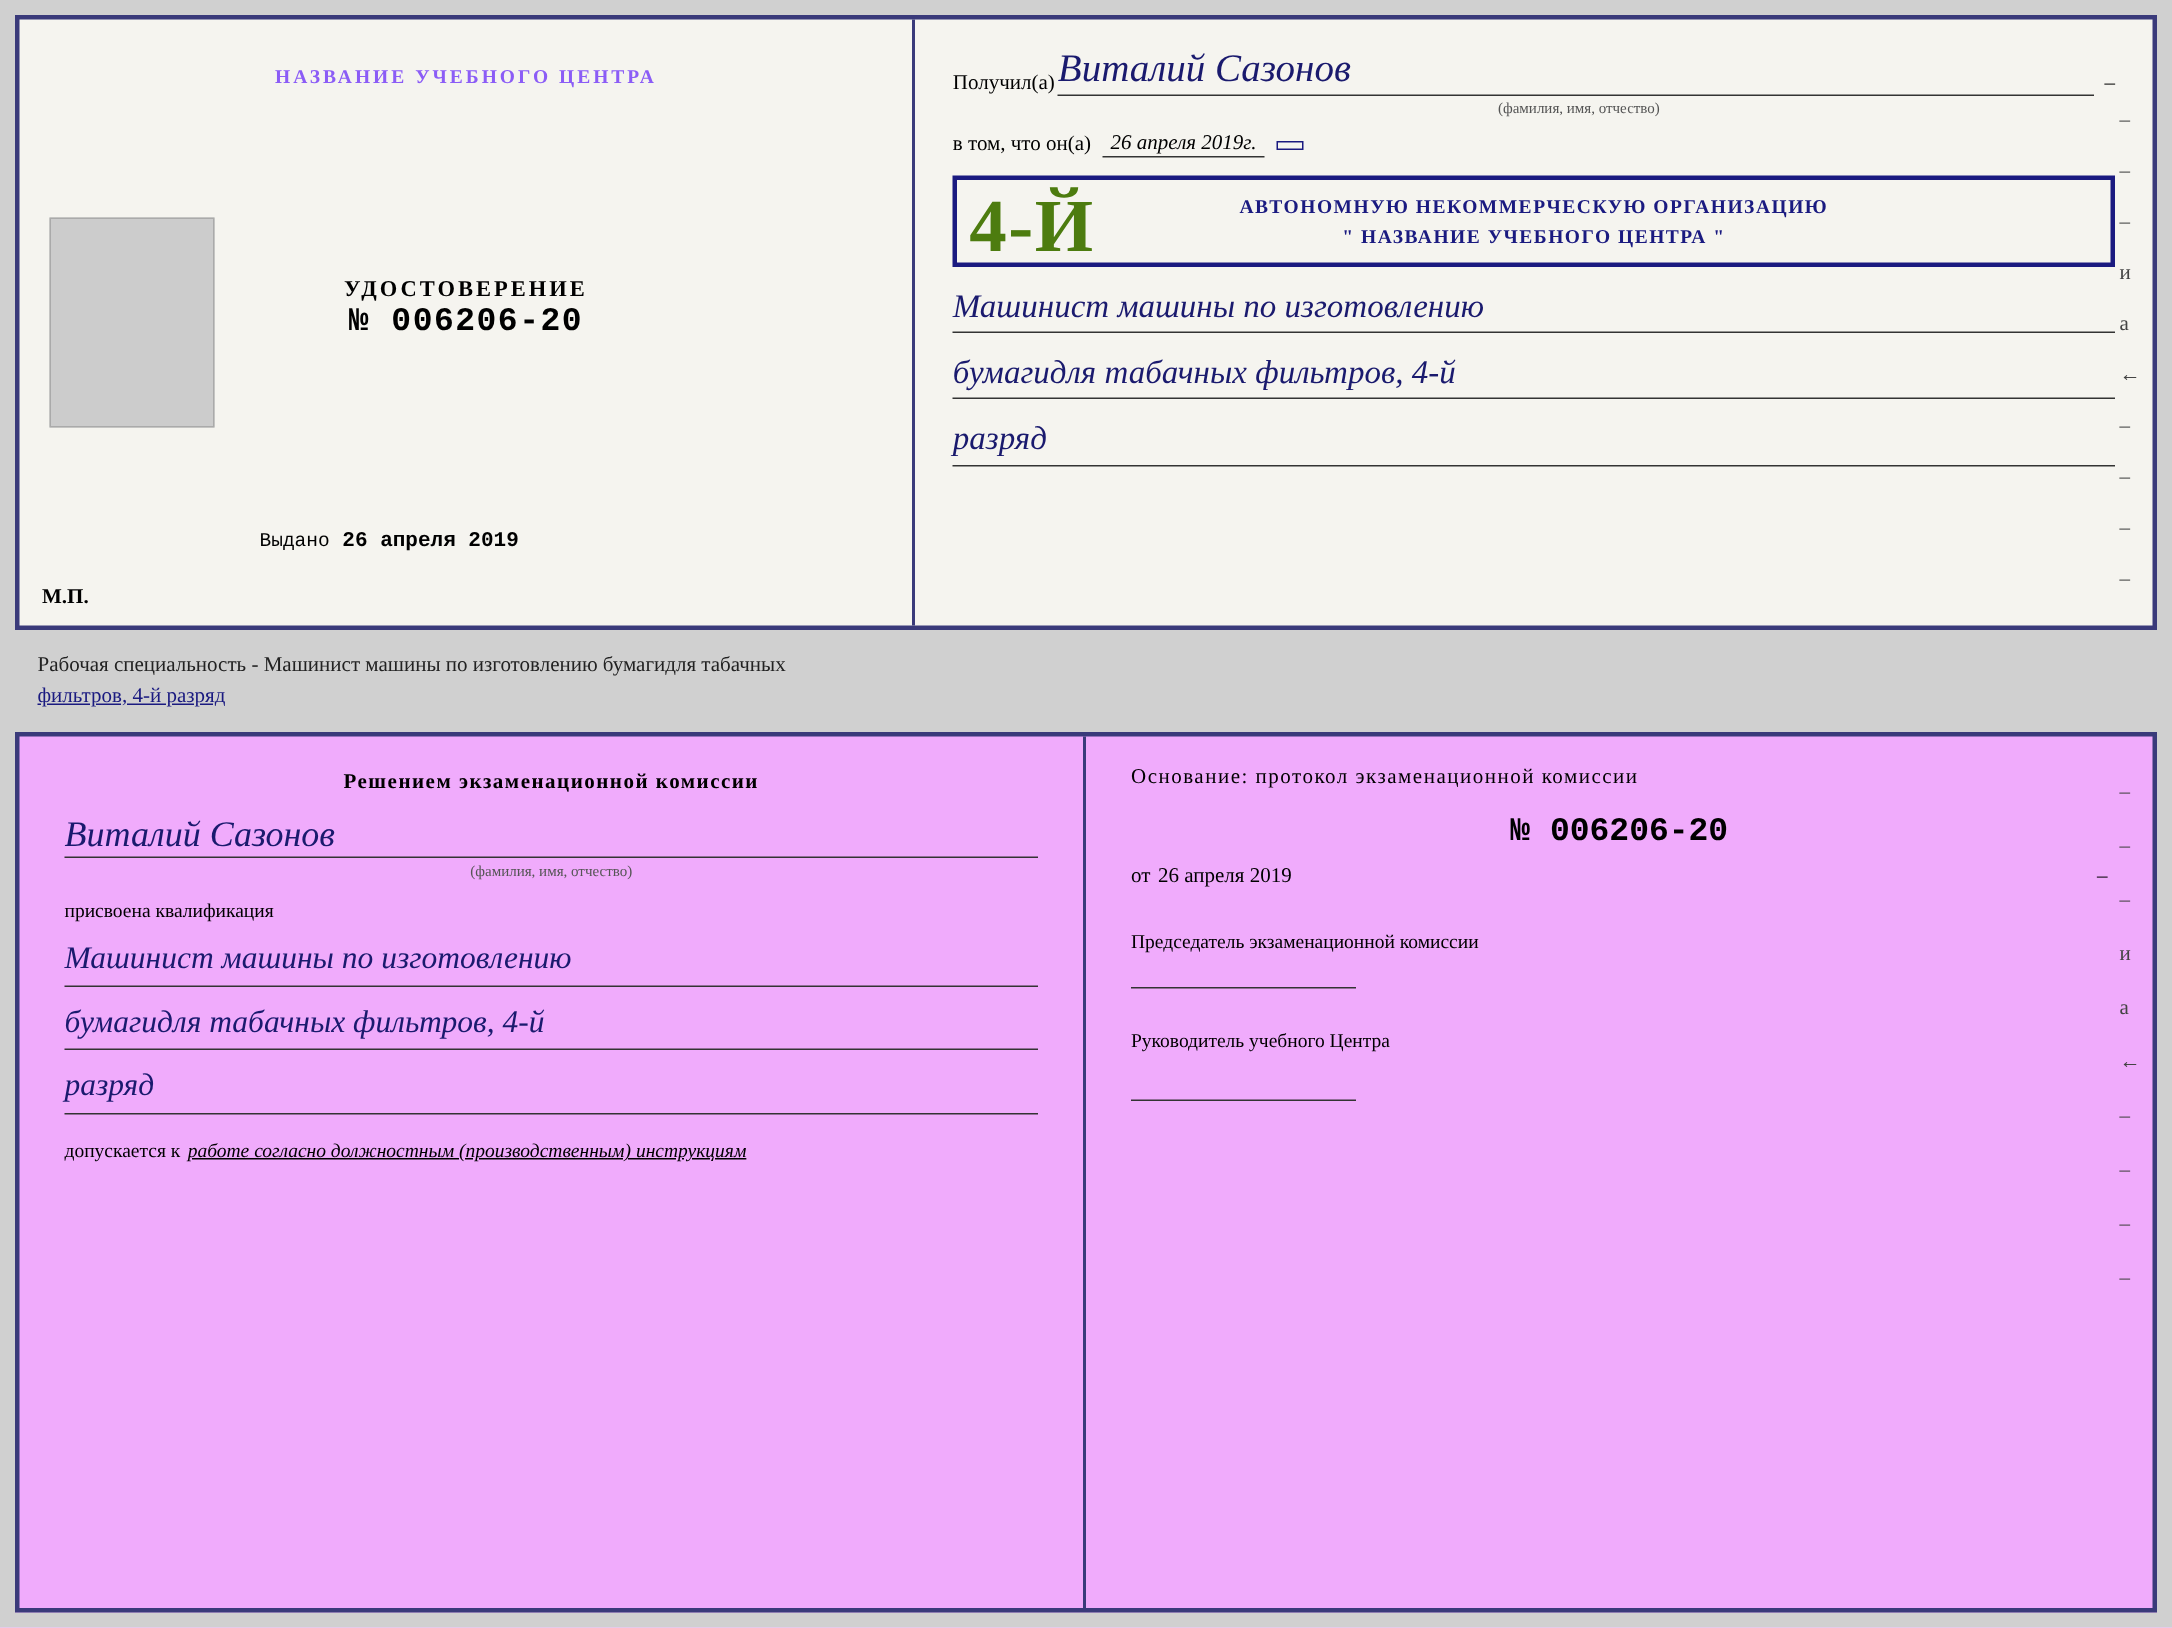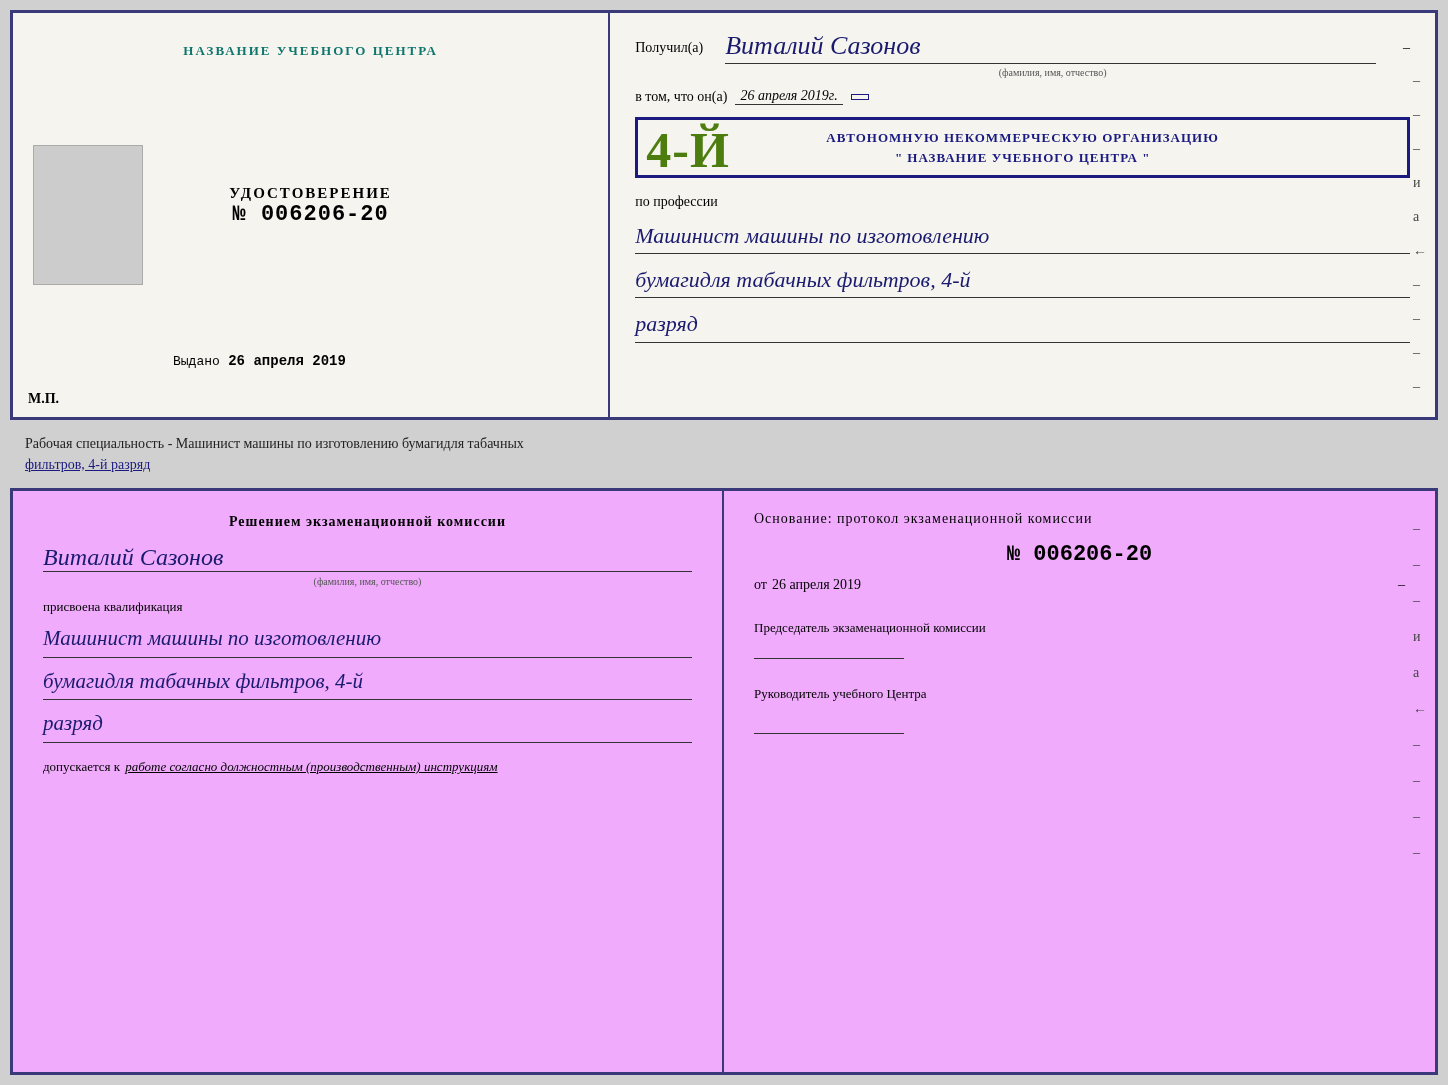--- a/index.html
+++ b/index.html
@@ -40,21 +40,21 @@
       justify-content: space-between;
       padding: 20px 30px;
       position: relative;
     }
 
     .cert-left-top-label {
       font-size: 13px;
       font-weight: bold;
       letter-spacing: 2px;
       text-align: left;
-      color: #0f766e;
+      color: #8b5cf6;
       text-transform: uppercase;
       margin-top: 10px;
     }
 
     .cert-udostoverenie {
       text-align: center;
     }
 
     .cert-udostoverenie .label {
       font-size: 15px;
@@ -110,22 +110,22 @@
       width: 58%;
       padding: 18px 25px 10px 25px;
       position: relative;
       display: flex;
       flex-direction: column;
       gap: 8px;
     }
 
     .poluchil-line {
       display: flex;
-      align-items: center;
-      gap: 22px;
+      align-items: flex-end;
+      gap: 2px;
       font-size: 14px;
       flex-wrap: wrap;
     }
 
     .poluchil-static {
       font-size: 14px;
       white-space: nowrap;
     }
 
     .handwritten-name-top {
@@ -413,21 +413,20 @@
         <span class="vtom-date">26 апреля 2019г.</span>
         <span class="okончil-label"></span>
       </div>
 
       <div class="stamp-block">
         <span class="stamp-number cert-top-number-big">4-й</span>
         <div>АВТОНОМНУЮ НЕКОММЕРЧЕСКУЮ ОРГАНИЗАЦИЮ</div>
         <div>" НАЗВАНИЕ УЧЕБНОГО ЦЕНТРА "</div>
       </div>
 
-      <div class="po-professii">по профессии</div>
 
       <div class="handwritten-profession">Машинист машины по изготовлению</div>
       <div class="handwritten-profession">бумагидля табачных фильтров, 4-й</div>
       <div class="handwritten-profession">разряд</div>
 
       <div class="right-side-dashes">
         <span>–</span>
         <span>–</span>
         <span>–</span>
         <span>и</span>

